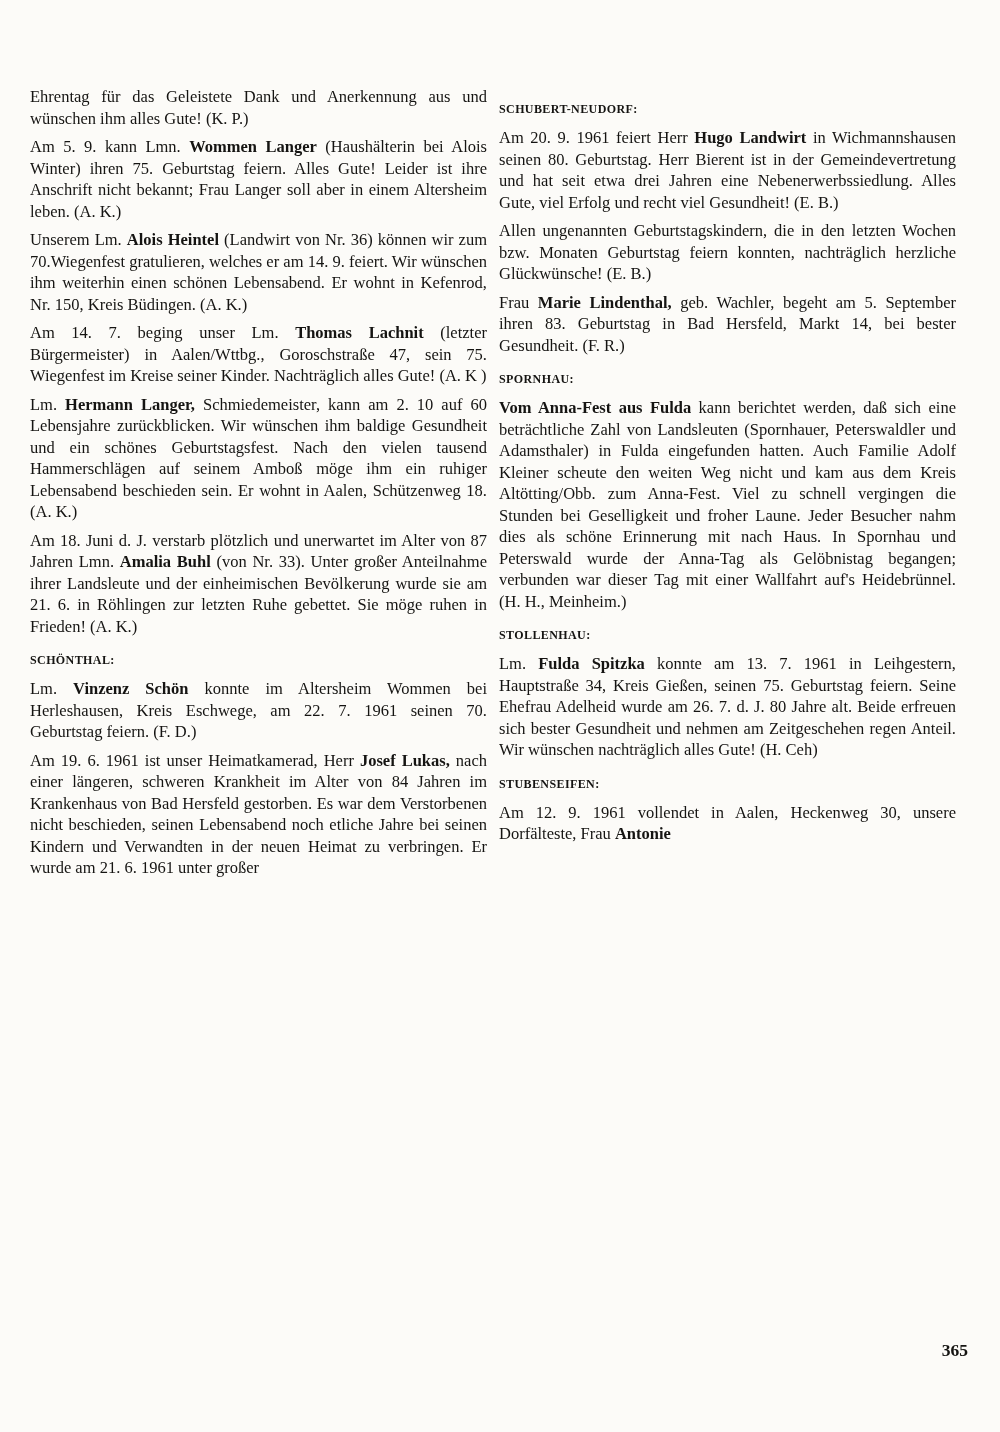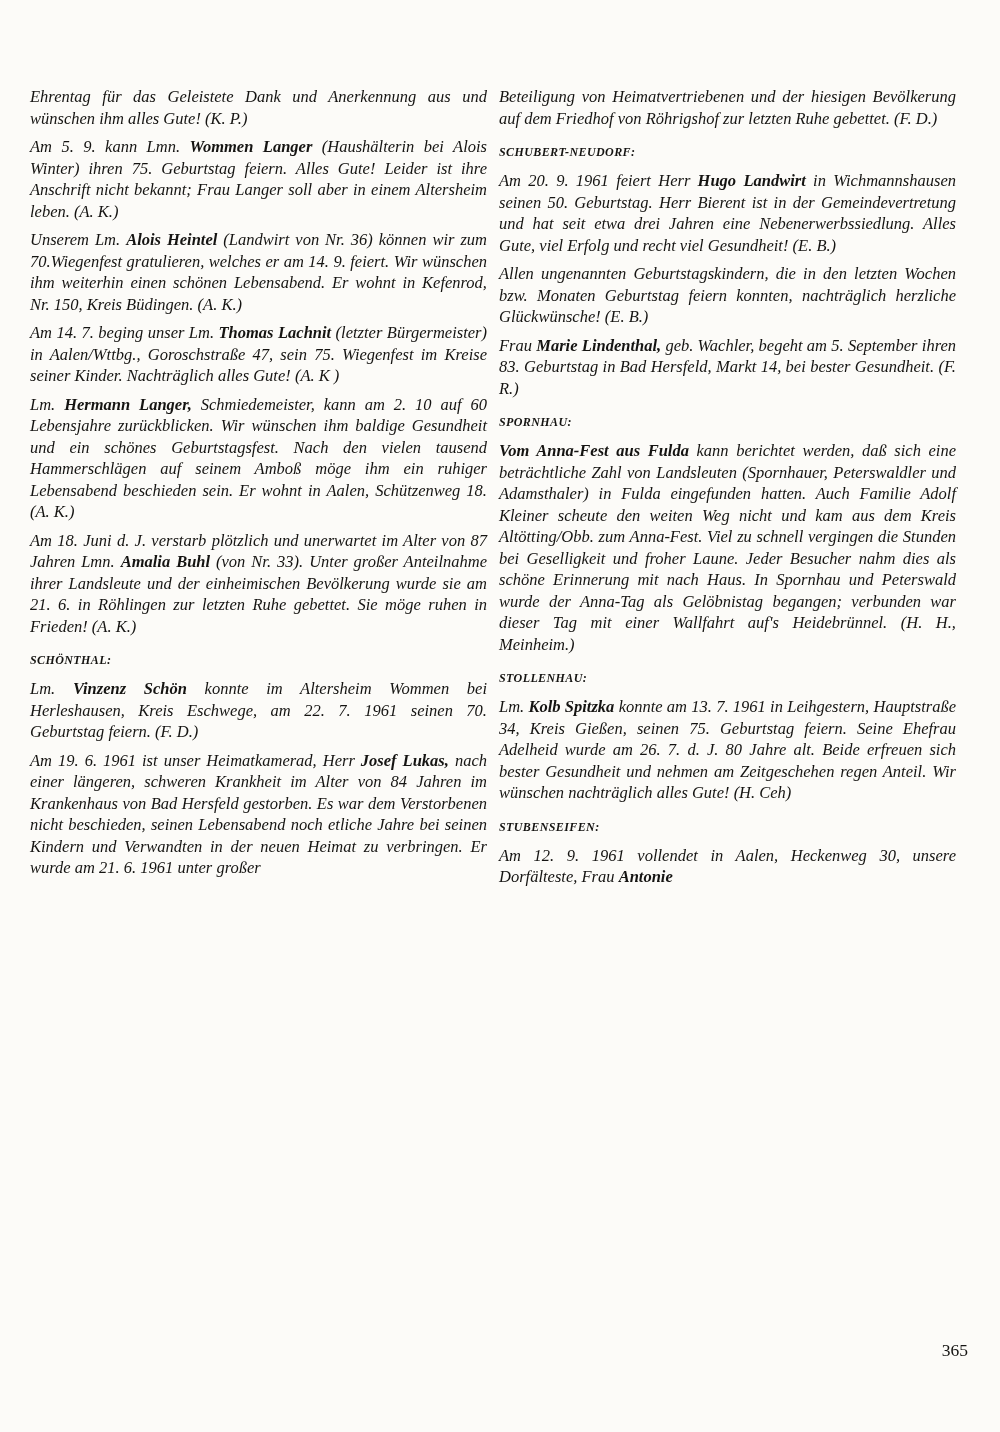--- a/index.html
+++ b/index.html
@@ -18,21 +18,20 @@
   .page {
     position: relative;
     width: 100%;
     height: 100%;
   }
   .columns {
     display: flex;
     gap: 12px;
     padding: 86px 44px 0 30px;
     box-sizing: border-box;
-    font-style: italic;
   }
   .col {
     flex: 1 1 0;
     text-align: justify;
     hyphens: auto;
     -webkit-hyphens: auto;
   }
   .para {
     margin: 0 0 7px 0;
     font-size: 16.5px;
@@ -47,47 +46,46 @@
     font-weight: bold;
     letter-spacing: 0.4px;
     margin: 13px 0 7px 0;
     line-height: 21px;
   }
   .page-number {
     position: absolute;
     right: 32px;
     top: 1340px;
     font-size: 17.5px;
-    font-weight: normal;
+    font-weight: bold;
   }
 </style>
 </head>
 <body>
 
 <div class="page">
   <div class="columns">
     <div class="col" id="left-col">
         <p class="para"><span>Ehrentag für das Geleistete Dank und Anerkennung aus und wünschen ihm alles Gute! (K. P.)</span></p>
         <p class="para"><span>Am 5. 9. kann Lmn. </span><span class="bold">Wommen Langer</span><span> (Haushälterin bei Alois Winter) ihren 75. Geburtstag feiern. Alles Gute! Leider ist ihre Anschrift nicht bekannt; Frau Langer soll aber in einem Altersheim leben. (A. K.)</span></p>
         <p class="para"><span>Unserem Lm. </span><span class="bold">Alois Heintel</span><span> (Landwirt von Nr. 36) können wir zum 70.Wiegenfest gratulieren, welches er am 14. 9. feiert. Wir wünschen ihm weiterhin einen schönen Lebensabend. Er wohnt in Kefenrod, Nr. 150, Kreis Büdingen. (A. K.)</span></p>
         <p class="para"><span>Am 14. 7. beging unser Lm. </span><span class="bold">Thomas Lachnit</span><span> (letzter Bürgermeister) in Aalen/Wttbg., Goroschstraße 47, sein 75. Wiegenfest im Kreise seiner Kinder. Nachträglich alles Gute! (A. K )</span></p>
         <p class="para"><span>Lm. </span><span class="bold">Hermann Langer,</span><span> Schmiedemeister, kann am 2. 10 auf 60 Lebensjahre zurückblicken. Wir wünschen ihm baldige Gesundheit und ein schönes Geburtstagsfest. Nach den vielen tausend Hammerschlägen auf seinem Amboß möge ihm ein ruhiger Lebensabend beschieden sein. Er wohnt in Aalen, Schützenweg 18. (A. K.)</span></p>
         <p class="para"><span>Am 18. Juni d. J. verstarb plötzlich und unerwartet im Alter von 87 Jahren Lmn. </span><span class="bold">Amalia Buhl</span><span> (von Nr. 33). Unter großer Anteilnahme ihrer Landsleute und der einheimischen Bevölkerung wurde sie am 21. 6. in Röhlingen zur letzten Ruhe gebettet. Sie möge ruhen in Frieden! (A. K.)</span></p>
         <h2 class="section-heading">SCHÖNTHAL:</h2>
         <p class="para"><span>Lm. </span><span class="bold">Vinzenz Schön</span><span> konnte im Altersheim Wommen bei Herleshausen, Kreis Eschwege, am 22. 7. 1961 seinen 70. Geburtstag feiern. (F. D.)</span></p>
         <p class="para"><span>Am 19. 6. 1961 ist unser Heimatkamerad, Herr </span><span class="bold">Josef Lukas,</span><span> nach einer längeren, schweren Krankheit im Alter von 84 Jahren im Krankenhaus von Bad Hersfeld gestorben. Es war dem Verstorbenen nicht beschieden, seinen Lebensabend noch etliche Jahre bei seinen Kindern und Verwandten in der neuen Heimat zu verbringen. Er wurde am 21. 6. 1961 unter großer</span></p>
       </div>
     <div class="col" id="right-col">
-        <p class="para"><span>Beteiligung von Heimatvertriebenen und der hiesigen Bevölkerung auf dem Friedhof von Röhrigshof zur letzten Ruhe gebettet. (F. D.)</span></p>
         <h2 class="section-heading">SCHUBERT-NEUDORF:</h2>
-        <p class="para"><span>Am 20. 9. 1961 feiert Herr </span><span class="bold">Hugo Landwirt</span><span> in Wichmannshausen seinen 50. Geburtstag. Herr Bierent ist in der Gemeindevertretung und hat seit etwa drei Jahren eine Nebenerwerbssiedlung. Alles Gute, viel Erfolg und recht viel Gesundheit! (E. B.)</span></p>
+        <p class="para"><span>Am 20. 9. 1961 feiert Herr </span><span class="bold">Hugo Landwirt</span><span> in Wichmannshausen seinen 80. Geburtstag. Herr Bierent ist in der Gemeindevertretung und hat seit etwa drei Jahren eine Nebenerwerbssiedlung. Alles Gute, viel Erfolg und recht viel Gesundheit! (E. B.)</span></p>
         <p class="para"><span>Allen ungenannten Geburtstagskindern, die in den letzten Wochen bzw. Monaten Geburtstag feiern konnten, nachträglich herzliche Glückwünsche! (E. B.)</span></p>
         <p class="para"><span>Frau </span><span class="bold">Marie Lindenthal,</span><span> geb. Wachler, begeht am 5. September ihren 83. Geburtstag in Bad Hersfeld, Markt 14, bei bester Gesundheit. (F. R.)</span></p>
         <h2 class="section-heading">SPORNHAU:</h2>
         <p class="para"><span class="bold">Vom Anna-Fest aus Fulda</span><span> kann berichtet werden, daß sich eine beträchtliche Zahl von Landsleuten (Spornhauer, Peterswaldler und Adamsthaler) in Fulda eingefunden hatten. Auch Familie Adolf Kleiner scheute den weiten Weg nicht und kam aus dem Kreis Altötting/Obb. zum Anna-Fest. Viel zu schnell vergingen die Stunden bei Geselligkeit und froher Laune. Jeder Besucher nahm dies als schöne Erinnerung mit nach Haus. In Spornhau und Peterswald wurde der Anna-Tag als Gelöbnistag begangen; verbunden war dieser Tag mit einer Wallfahrt auf's Heidebrünnel. (H. H., Meinheim.)</span></p>
         <h2 class="section-heading">STOLLENHAU:</h2>
-        <p class="para"><span>Lm. </span><span class="bold">Kolb Spitzka</span><span> konnte am 13. 7. 1961 in Leihgestern, Hauptstraße 34, Kreis Gießen, seinen 75. Geburtstag feiern. Seine Ehefrau Adelheid wurde am 26. 7. d. J. 80 Jahre alt. Beide erfreuen sich bester Gesundheit und nehmen am Zeitgeschehen regen Anteil. Wir wünschen nachträglich alles Gute! (H. Ceh)</span></p>
+        <p class="para"><span>Lm. </span><span class="bold">Fulda Spitzka</span><span> konnte am 13. 7. 1961 in Leihgestern, Hauptstraße 34, Kreis Gießen, seinen 75. Geburtstag feiern. Seine Ehefrau Adelheid wurde am 26. 7. d. J. 80 Jahre alt. Beide erfreuen sich bester Gesundheit und nehmen am Zeitgeschehen regen Anteil. Wir wünschen nachträglich alles Gute! (H. Ceh)</span></p>
         <h2 class="section-heading">STUBENSEIFEN:</h2>
         <p class="para"><span>Am 12. 9. 1961 vollendet in Aalen, Heckenweg 30, unsere Dorfälteste, Frau </span><span class="bold">Antonie</span></p>
       </div>
   </div>
   <div class="page-number">365</div>
 </div>
 
 </body></html>

